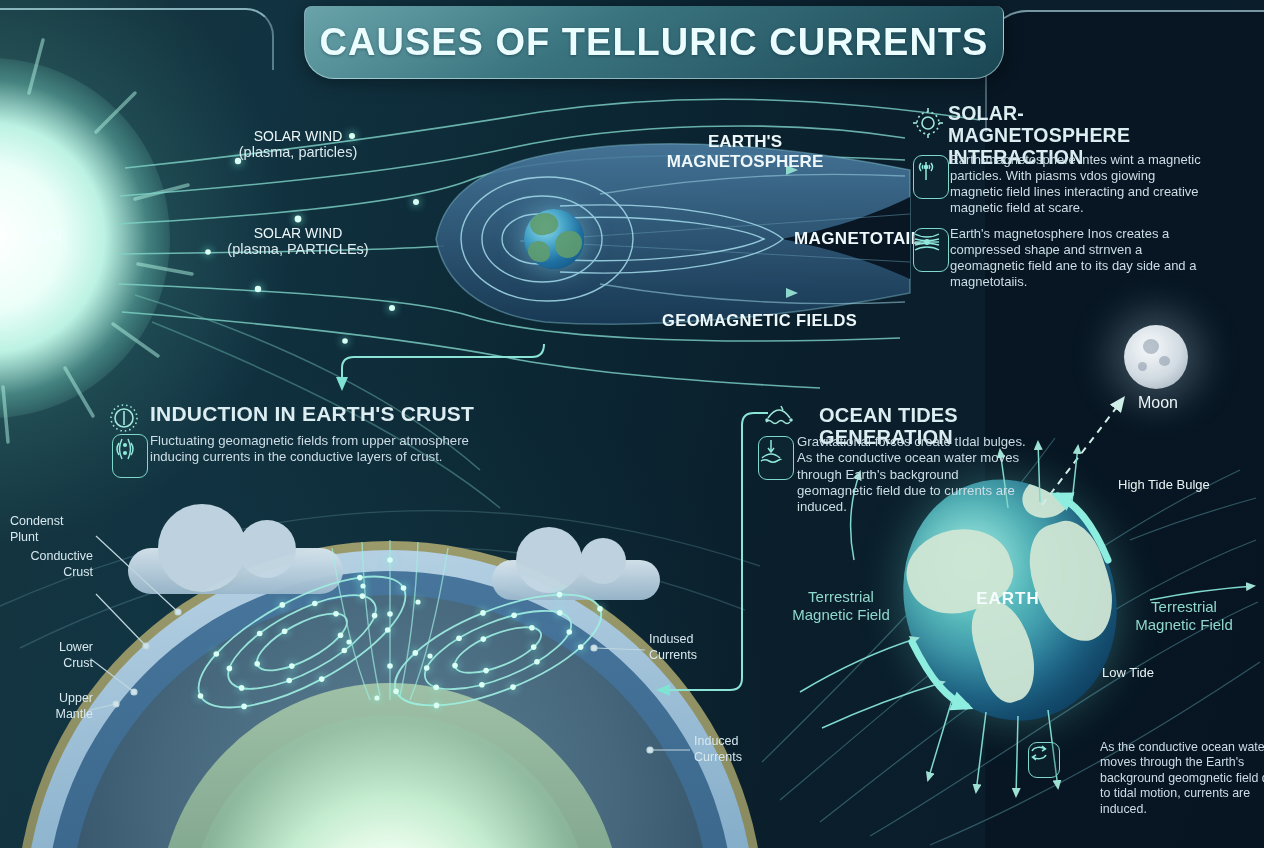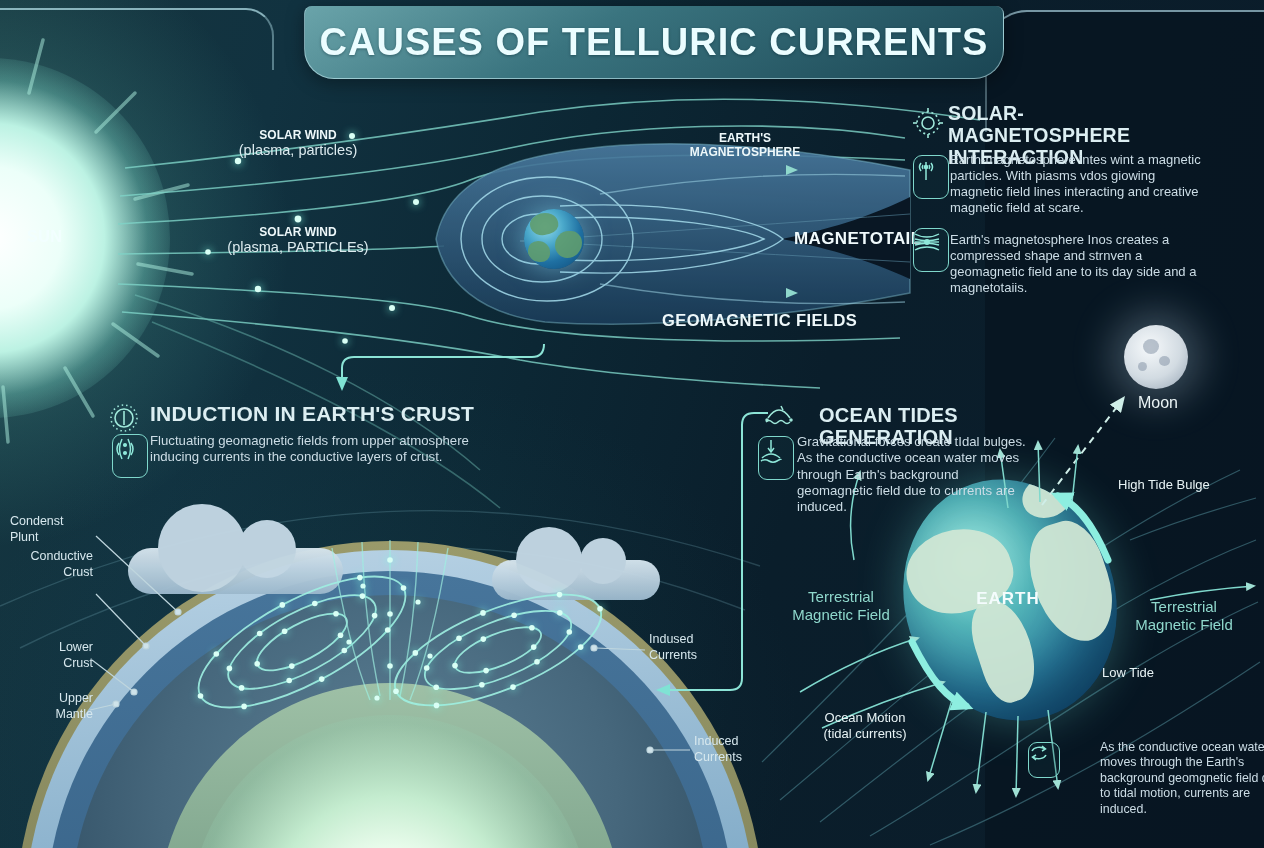--- a/index.html
+++ b/index.html
@@ -27,26 +27,26 @@
   #title-banner h1{margin:0;font-size:38px;font-weight:800;letter-spacing:1px;color:#ebfdff;
     text-shadow:0 1px 3px rgba(0,30,40,.4);}
 
   
   #sun-glow{left:-190px;top:58px;width:360px;height:360px;border-radius:50%;z-index:1;
     background:radial-gradient(circle,#ffffff 0%,#ecfff9 28%,#bcf2e3 45%,rgba(125,225,205,.35) 62%,transparent 76%);}
   #sun-label{left:27px;top:228px;font-size:16px;font-weight:600;color:#f2ffff;z-index:4;letter-spacing:.5px;}
 
   
   .wind-lbl{width:240px;text-align:center;z-index:4;}
-  .wind-lbl .l1{font-size:12px;font-weight:700;color:#eef8fa;}
+  .wind-lbl .l1{font-size:14px;font-weight:400;color:#eef8fa;}
   .wind-lbl .l2{font-size:14.5px;color:#dcebef;}
   #sw-top{left:178px;top:128px;} #sw-bottom{left:178px;top:225px;}
 
   
-  #lbl-magsphere{left:645px;top:132px;width:200px;text-align:center;font-size:12px;font-weight:700;
+  #lbl-magsphere{left:645px;top:132px;width:200px;text-align:center;font-size:17px;font-weight:700;
     color:#eef8fa;line-height:1.15;z-index:4;}
   #lbl-magnetotail{left:794px;top:229px;font-size:17px;font-weight:700;color:#f0fafc;z-index:4;letter-spacing:.4px;}
   #lbl-geomag{left:662px;top:311px;font-size:16.5px;font-weight:700;color:#eef8fa;z-index:4;letter-spacing:.4px;}
 
   
   #mag-earth{left:524px;top:209px;width:60px;height:60px;border-radius:50%;overflow:hidden;z-index:2;
     background:radial-gradient(circle at 35% 30%,#93dcec 0%,#4aa8ca 32%,#1f70a2 62%,#0d4a78 100%);
     box-shadow:0 0 26px rgba(130,210,235,.55);}
   .cont{position:absolute;background:#5f9c6e;opacity:.9;}
   #mag-earth .c1{left:10%;top:6%;width:46%;height:36%;border-radius:60% 70% 50% 65%;transform:rotate(-14deg);}
@@ -54,21 +54,21 @@
   #mag-earth .c3{left:6%;top:54%;width:38%;height:34%;border-radius:50% 60% 45% 55%;}
 
   
   .sec-h{font-weight:700;font-size:19.5px;line-height:1.12;color:#dceef2;letter-spacing:.2px;z-index:4;}
   .body-t{font-size:13px;line-height:1.24;color:#ccdde6;z-index:4;}
   #solar-h-icon{left:913px;top:108px;color:#9fe8da;z-index:4;}
   #solar-heading{left:948px;top:103px;width:252px;}
   .ibox{position:absolute;width:34px;height:42px;border:1.6px solid #7fd8cc;border-radius:9px;
     display:flex;align-items:center;justify-content:center;color:#8fe8da;background:rgba(20,55,65,.25);z-index:4;}
   #solar-i1{left:913px;top:155px;} #solar-t1{left:950px;top:152px;width:258px;}
-  #solar-i2{left:913px;top:228px;} #solar-t2{left:950px;top:232px;width:262px;}
+  #solar-i2{left:913px;top:228px;} #solar-t2{left:950px;top:226px;width:262px;}
 
   
   #ind-h-icon{left:110px;top:404px;color:#9fe8da;z-index:4;}
   #ind-heading{left:150px;top:402px;width:360px;font-size:21px;}
   #ind-ibox{left:112px;top:434px;} 
   #ind-text{left:150px;top:433px;width:320px;font-size:13.2px;}
 
   
   #crust-wrap{left:0;top:470px;width:770px;height:378px;overflow:hidden;z-index:2;}
   .circ{position:absolute;border-radius:50%;}
@@ -356,24 +356,20 @@
     <div class="cont c2"></div>
     <div class="cont c3"></div>
     <div class="cont c4"></div>
   </div>
   <div class="abs" id="lbl-earth">EARTH</div>
 
   <div class="abs teal-lbl" id="lbl-terr-left">Terrestrial Magnetic Field</div>
   <div class="abs teal-lbl" id="lbl-terr-right">Terrestrial Magnetic Field</div>
   <div class="abs white-lbl" id="lbl-hightide">High Tide Bulge</div>
   <div class="abs white-lbl" id="lbl-lowtide">Low Tide</div>
-  <div class="abs white-lbl" id="lbl-ocean-motion">
-    <div>Ocean Motion</div>
-    <div>(tidal currents)</div>
-  </div>
 
   <div class="ibox" id="foot-ibox">
     <svg width="20" height="20" viewBox="0 0 20 20" fill="none" stroke="currentColor" stroke-width="1.5">
       <path d="M3,8 C5,4 12,3 16,6"></path>
         <polyline points="13,3 16.5,6 13,8"></polyline>
       <path d="M17,12 C15,16 8,17 4,14"></path>
         <polyline points="7,17 3.5,14 7,12"></polyline>
     </svg>
   </div>
   <div class="abs body-t" id="foot-text">As the conductive ocean water moves through the Earth's background geomgnetic field due to tidal motion, currents are induced.</div>

